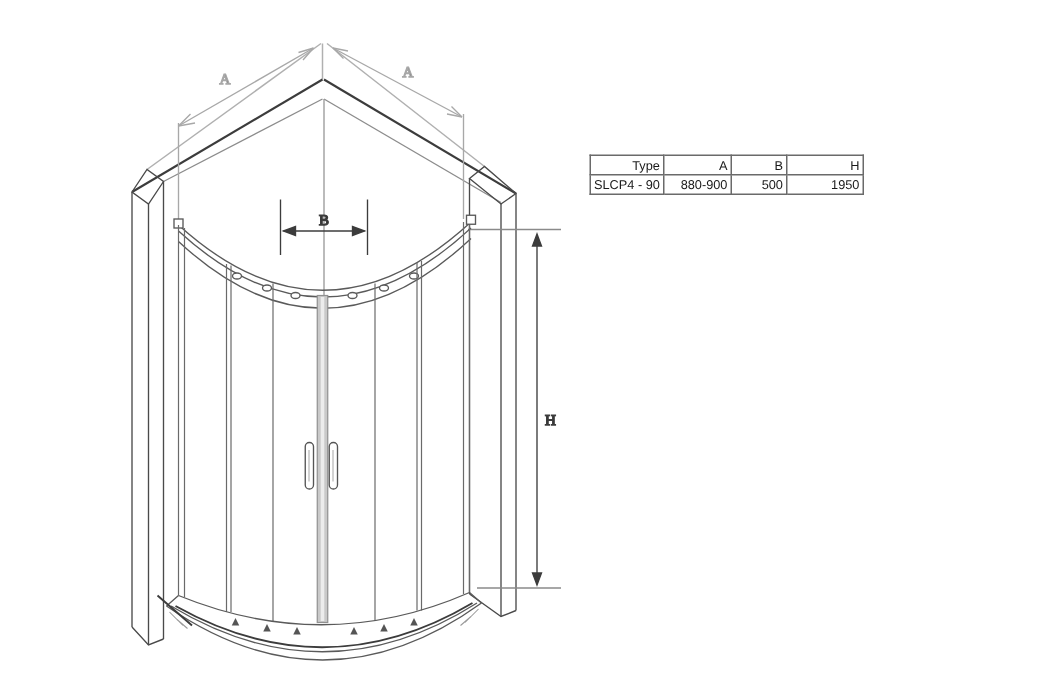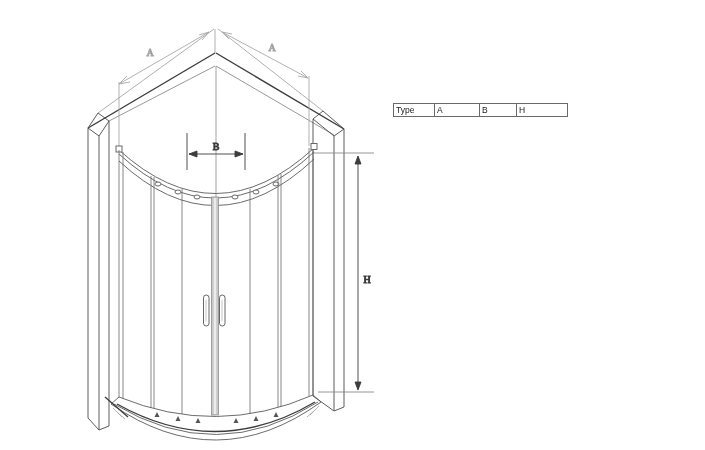--- a/index.html
+++ b/index.html
@@ -1,20 +1,20 @@
 <!DOCTYPE html>
 <html><head>
 <meta charset="utf-8">
 <style>
   html,body{margin:0;padding:0;background:#fff;}
   .canvas{position:relative;width:705px;height:450px;background:#ffffff;overflow:hidden;
           font-family:"Liberation Sans",sans-serif;}
   .drawing{position:absolute;left:0;top:0;}
   table.spec{position:absolute;left:393px;top:103px;border-collapse:collapse;
-             font-size:8.5px;color:#1a1a1a;text-align:left;font-family:"Liberation Sans",sans-serif;}
+             font-size:8.5px;color:#1a1a1a;text-align:right;font-family:"Liberation Sans",sans-serif;}
   table.spec th,table.spec td{border:1px solid #6a6a6a;font-weight:normal;
              padding:0 2px;height:12px;line-height:12px;white-space:nowrap;}
   .col-type{width:36px}.col-a{width:40px}.col-b{width:32px}.col-h{width:46px}
   .notes{position:absolute;left:394px;top:144px;font-family:"Liberation Serif",serif;
          font-weight:bold;font-size:12.5px;line-height:17px;color:#000;}
   .dim-label{font-family:"Liberation Serif",serif;font-size:10px;fill:#111;}
 </style>
 </head>
 <body>
 
@@ -140,17 +140,23 @@
   </svg>
 
   <table class="spec">
     <tbody>
         <tr>
       <th class="col-type">Type</th>
       <th class="col-a">A</th>
       <th class="col-b">B</th>
       <th class="col-h">H</th>
     </tr>
+    <tr>
+      <td>SLCP4 - 90</td>
+      <td>880-900</td>
+      <td>500</td>
+      <td>1950</td>
+    </tr>
   </tbody>
     </table>
 
 
 </div>
 
 </body></html>

